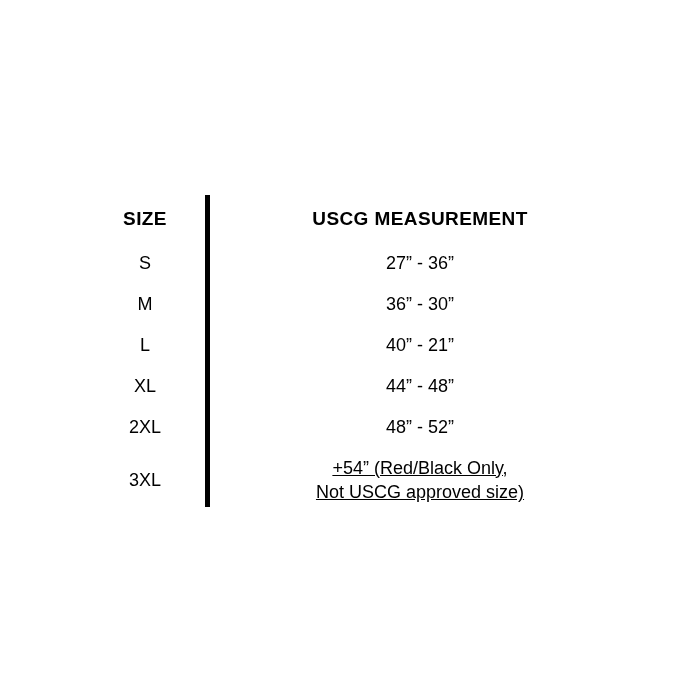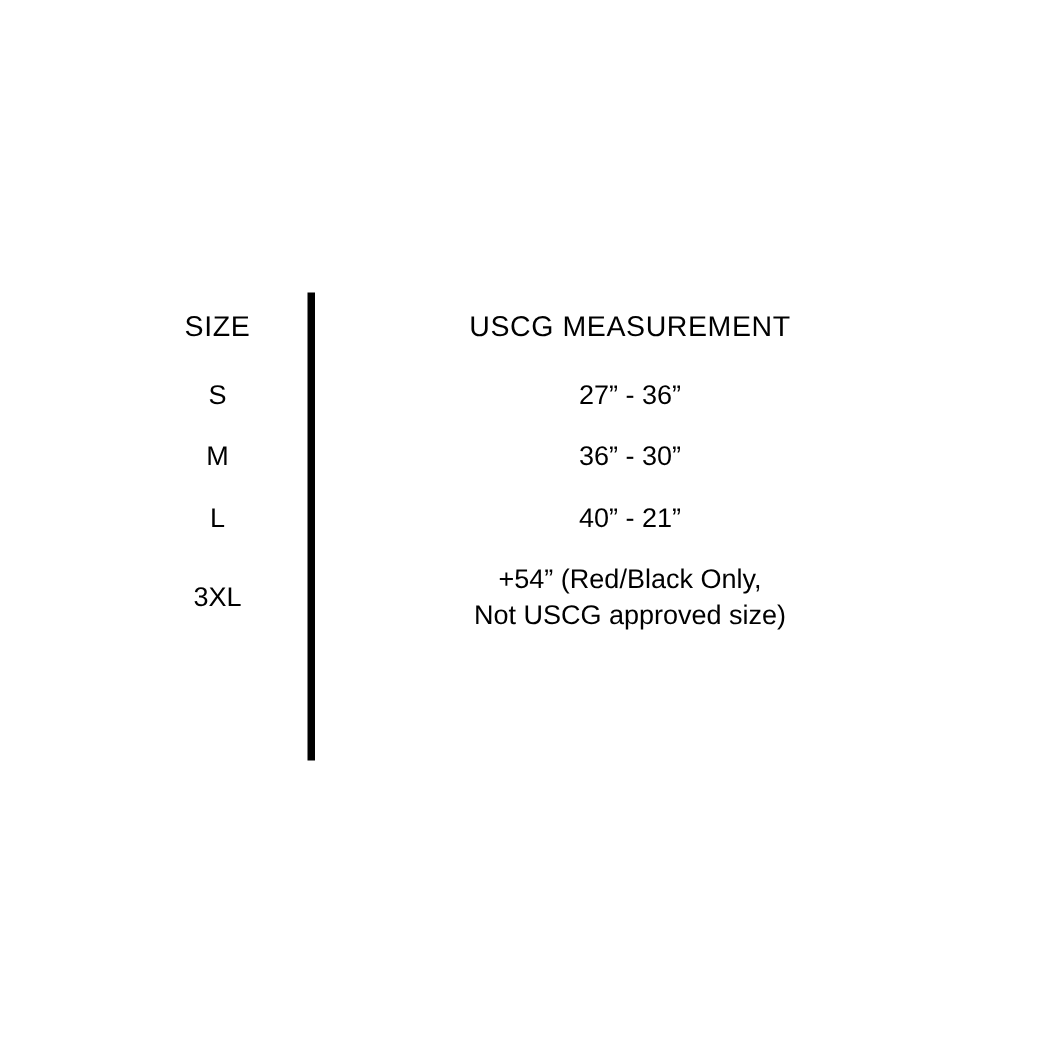--- a/index.html
+++ b/index.html
@@ -37,21 +37,21 @@
   table.size-chart th,
   table.size-chart td {
     padding: 0;
     text-align: center;
     vertical-align: middle;
     border: 0;
   }
   .hdr-row th {
     height: 48px;
     font-size: 19px;
-    font-weight: normal;
+    font-weight: bold;
     letter-spacing: 0.4px;
     border-bottom: 5px solid #000000;
   }
   .body-row td {
     height: 41px;
     font-size: 18px;
     font-weight: normal;
     border-bottom: 5px solid #000000;
   }
   .body-row.tall td {
@@ -67,20 +67,21 @@
     position: absolute;
     left: 205px;
     top: 195px;
     width: 5px;
     height: 312px;
     background: #000000;
   }
   .cell-multiline {
     line-height: 1.35;
     font-size: 18px;
+    text-decoration: underline;
   }
   .cell-multiline .ln { display: block; }
 </style>
 </head>
 <body>
 
 <div class="sheet">
 
   <div class="divider-holder"></div>
 
@@ -102,20 +103,28 @@
           <td class="col-chest">27” - 36”</td>
         </tr>
         <tr class="body-row">
           <td class="col-size">M</td>
           <td class="col-chest">36” - 30”</td>
         </tr>
         <tr class="body-row">
           <td class="col-size">L</td>
           <td class="col-chest">40” - 21”</td>
         </tr>
+        <tr class="body-row">
+          <td class="col-size">XL</td>
+          <td class="col-chest">44” - 48”</td>
+        </tr>
+        <tr class="body-row">
+          <td class="col-size">2XL</td>
+          <td class="col-chest">48” - 52”</td>
+        </tr>
         <tr class="body-row tall">
           <td class="col-size">3XL</td>
           <td class="col-chest">
             <span class="cell-multiline">
               <span class="ln">+54” (Red/Black Only,</span>
               <span class="ln">Not USCG approved size)</span>
             </span>
           </td>
         </tr>
       </tbody>

